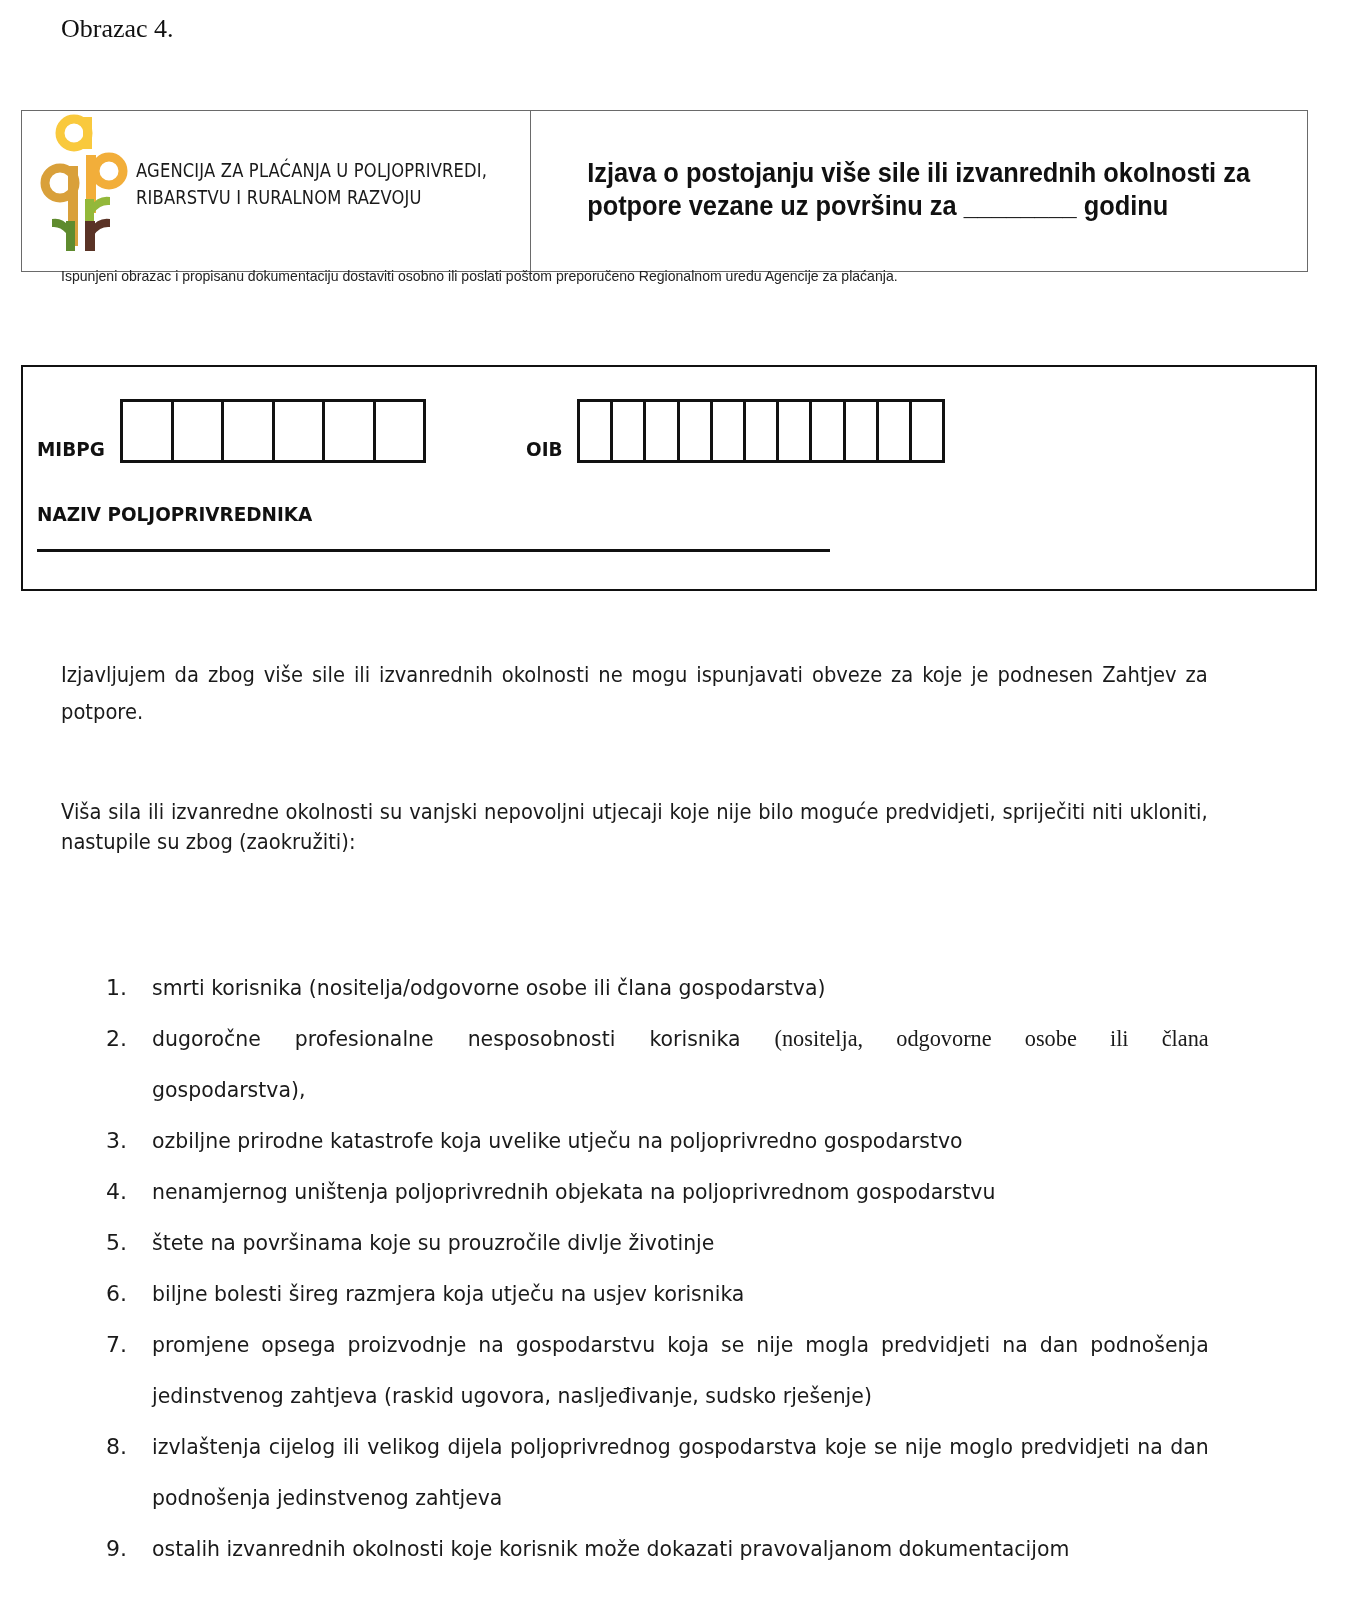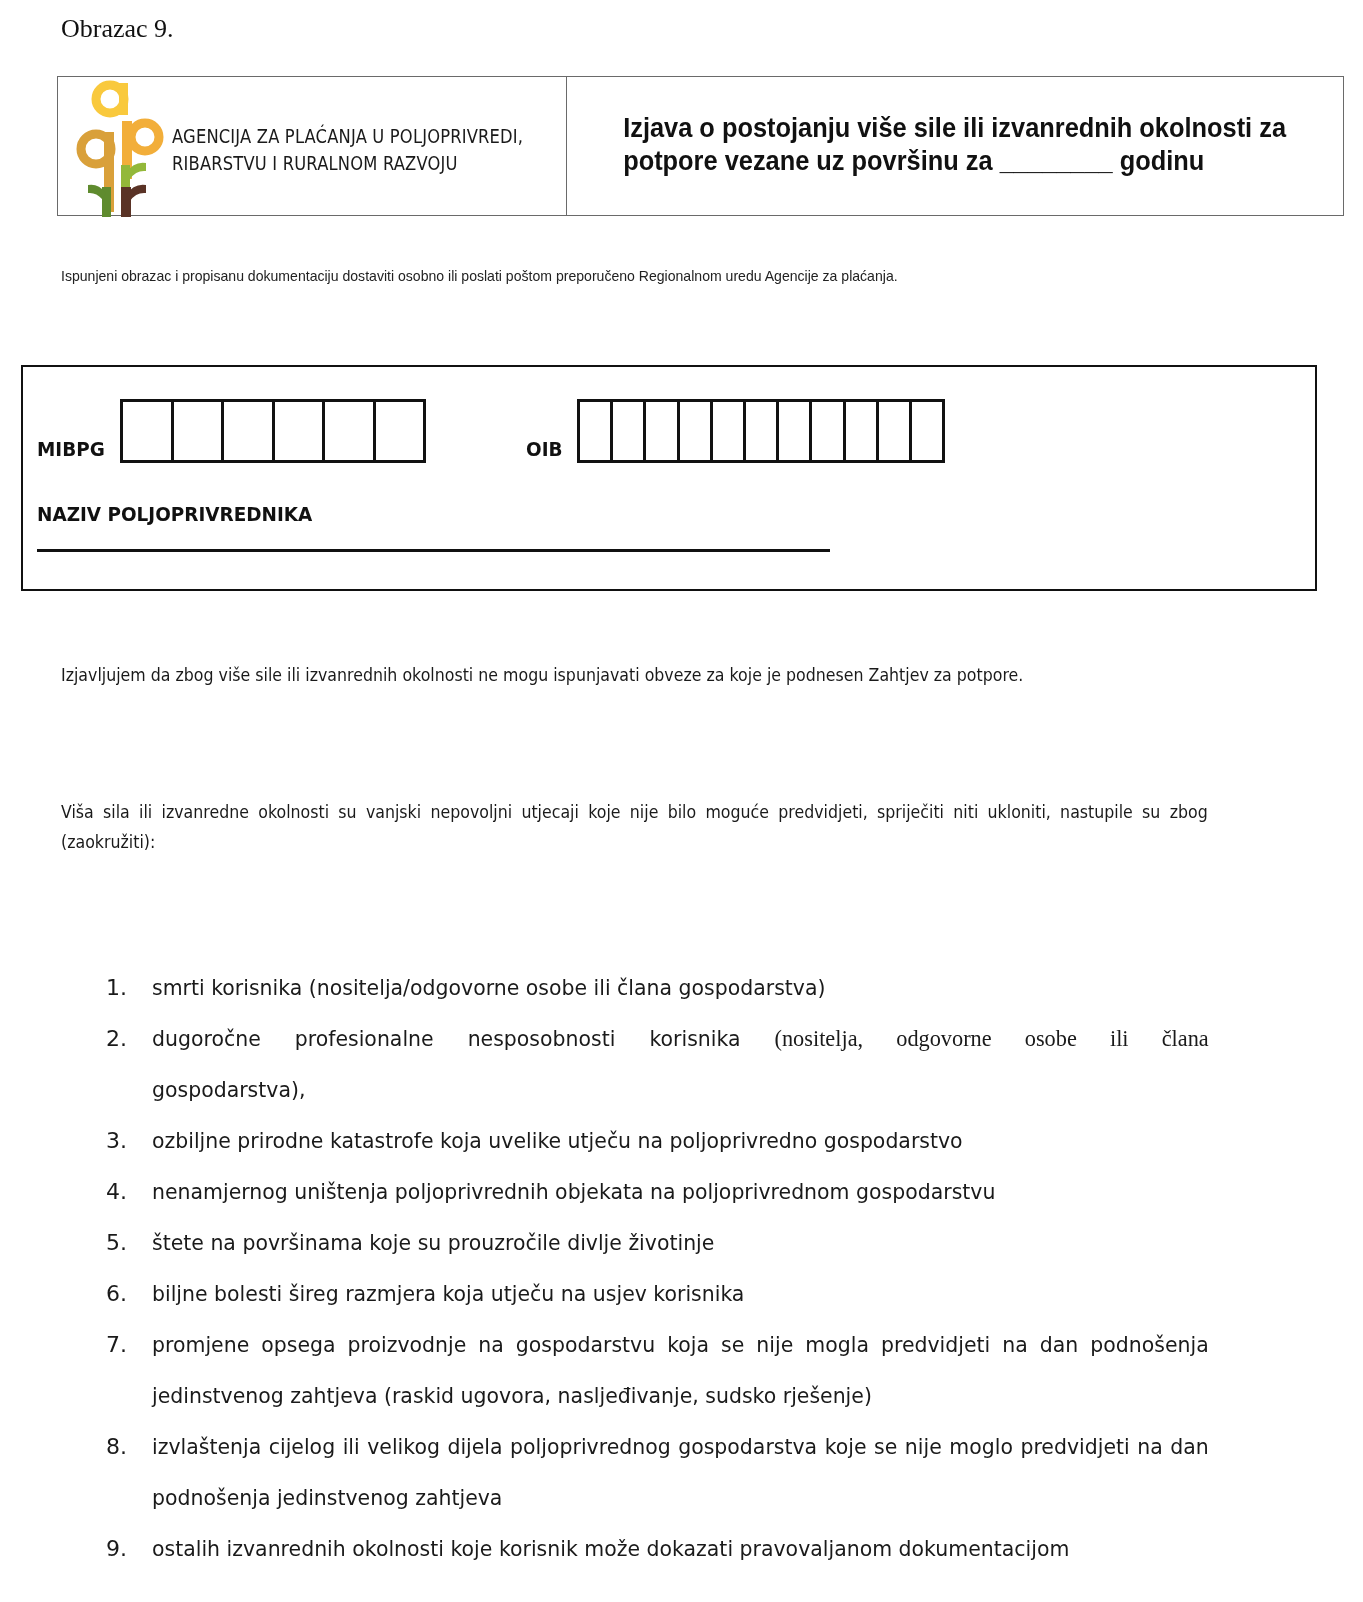--- a/index.html
+++ b/index.html
@@ -5,22 +5,22 @@
     html, body { margin: 0; padding: 0; background: #ffffff; }
     body {
       width: 1363px; height: 1602px; position: relative; overflow: hidden;
       font-family: "Liberation Sans", sans-serif; color: #111;
     }
     .form-label {
       position: absolute; left: 61px; top: 14px;
       font-family: "Liberation Serif", serif; font-size: 26px; color: #111;
     }
     .header-table {
-      position: absolute; left: 21px; top: 76px; width: 1287px; height: 140px;
-      border: 1.5px solid #6a6a6a; box-sizing: border-box; display: flex; margin-left: 36px;
+      position: absolute; left: 21px; top: 110px; width: 1287px; height: 162px;
+      border: 1.5px solid #6a6a6a; box-sizing: border-box; display: flex;
     }
     .header-left {
       width: 509px; height: 100%; border-right: 1.5px solid #6a6a6a;
       box-sizing: border-box; position: relative;
     }
     .header-right {
       flex: 1; display: flex; align-items: center; justify-content: center;
     }
     .doc-title {
       font-family: "Liberation Sans", sans-serif; font-weight: bold;
@@ -55,41 +55,41 @@
       border-left: 3px solid #111; box-sizing: border-box;
     }
     .digit-cell {
       height: 100%; border-right: 3px solid #111; box-sizing: border-box; background: #fff;
     }
     .name-line {
       position: absolute; left: 14px; top: 182px; width: 793px; height: 3px; background: #111;
     }
     .para {
       position: absolute; left: 61px; width: 1147px;
-      font-family: "DejaVu Sans", sans-serif; font-size: 17px; line-height: 37px;
+      font-family: "DejaVu Sans", sans-serif; font-size: 21px; line-height: 37px;
       color: #1a1a1a; text-align: justify; text-align-last: left;
     }
     .para .inner { display: block; transform: scaleX(0.93); transform-origin: left top; width: 107.5%; }
     .list { position: absolute; left: 106px; top: 962px; width: 1103px; }
     .list-item {
       position: relative; padding-left: 46px;
       font-family: "DejaVu Sans", sans-serif; font-size: 22px; line-height: 51px; color: #1a1a1a;
     }
     .list-item .num { position: absolute; left: 0; top: 0; }
     .list-item .txt {
       display: block; text-align: justify;
       transform: scaleX(0.93); transform-origin: left top; width: 107.5%;
     }
     .list-item .txt.last-left { text-align-last: left; }
     .serif-run { font-family: "Liberation Serif", serif; font-size: 24px; }
   </style>
 </head>
 <body>
 
-<div class="form-label">Obrazac 9.</div>
+<div class="form-label">Obrazac 4.</div>
 
 <div class="header-table">
   <div class="header-left">
     <svg class="logo" viewBox="0 0 92 140" xmlns="http://www.w3.org/2000/svg">
 
       <circle cx="36" cy="22" r="14" fill="none" stroke="#F9C93D" stroke-width="9"></circle>
       <rect x="45" y="6" width="9" height="32" fill="#F9C93D"></rect>
 
       <circle cx="22" cy="72" r="15" fill="none" stroke="#D9A03A" stroke-width="9"></circle>
       <rect x="30" y="55" width="10" height="80" fill="#D9A03A"></rect>

